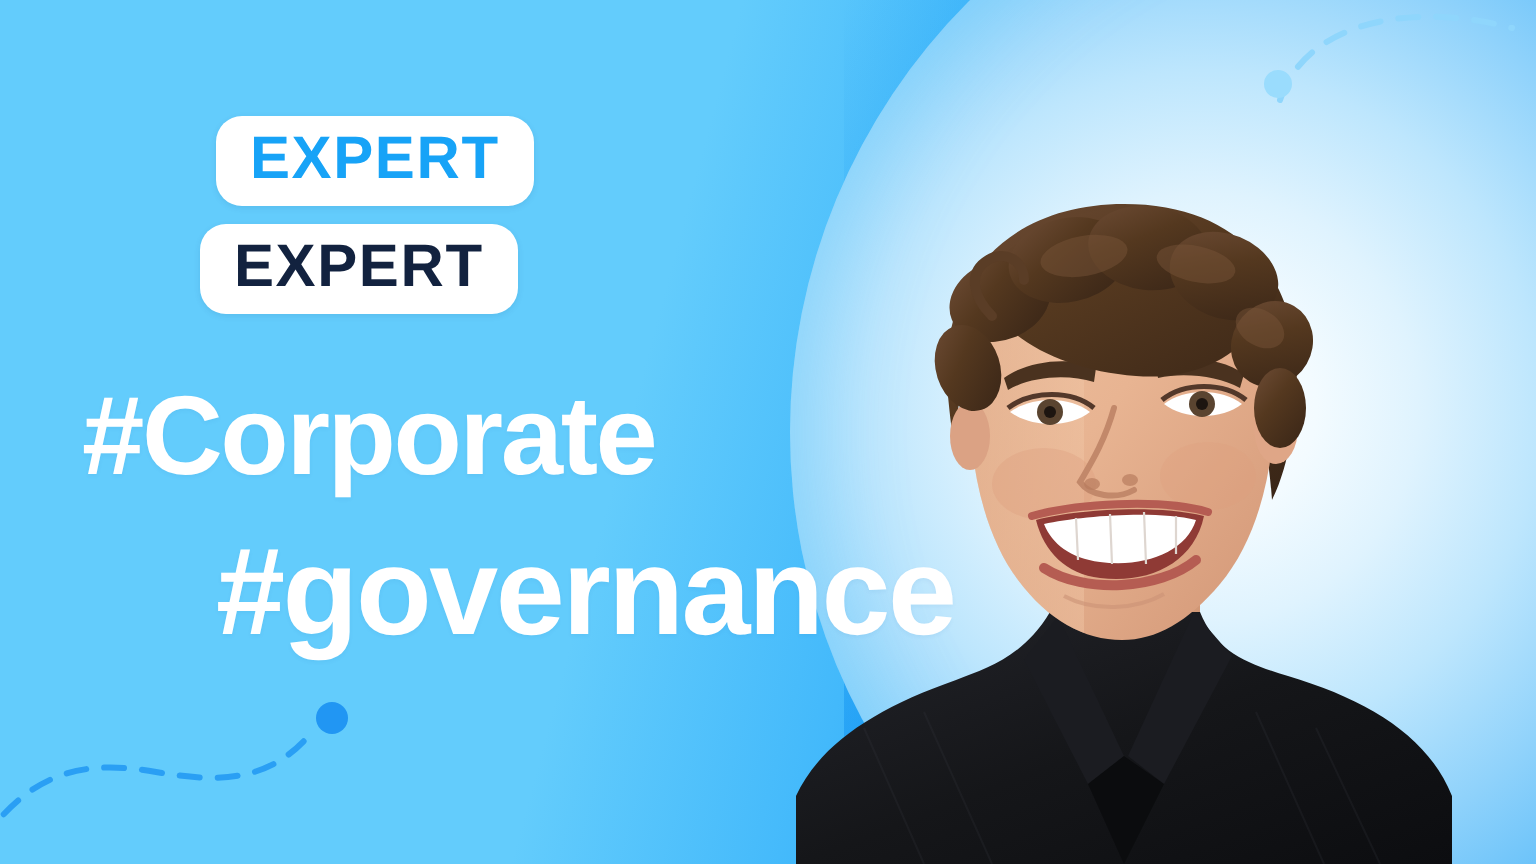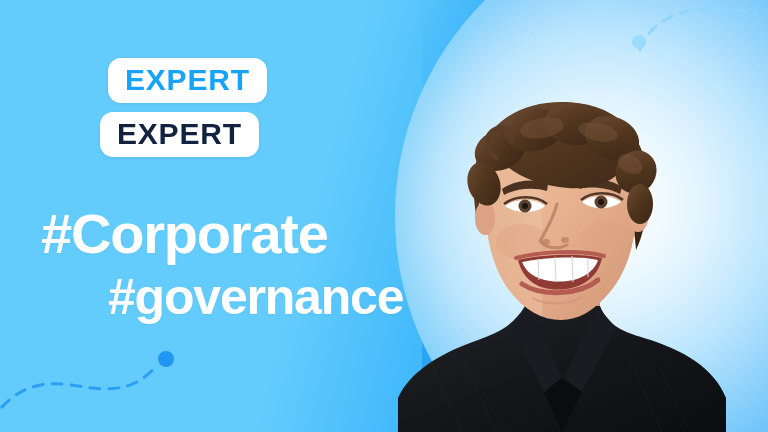--- a/index.html
+++ b/index.html
@@ -70,33 +70,33 @@
     font-size:30px;
     font-weight:700;
     letter-spacing:.8px;
     line-height:1;
   }
   .badge-expert .badge-text{color:#17a3f7;}
   .badge-webinar .badge-text{color:#12223f;}
 
   
   .headline{
-    position:absolute;left:41px;top:206px;
+    position:absolute;left:41px;top:190px;
     color:#ffffff;
   }
   .hl-line{
     display:block;
     font-weight:700;
     line-height:1.0;
     letter-spacing:-1.2px;
     white-space:nowrap;
     text-shadow:0 1px 2px rgba(10,90,160,.06);
   }
   .hl-1{font-size:56px;}
-  .hl-2{font-size:50px;margin-top:10px;margin-left:67px;}
+  .hl-2{font-size:62px;margin-top:20px;margin-left:67px;}
 
   
   .portrait{
     position:absolute;
     left:392px;bottom:0;
     width:376px;height:340px;
   }
 </style>
 </head>
 <body>

